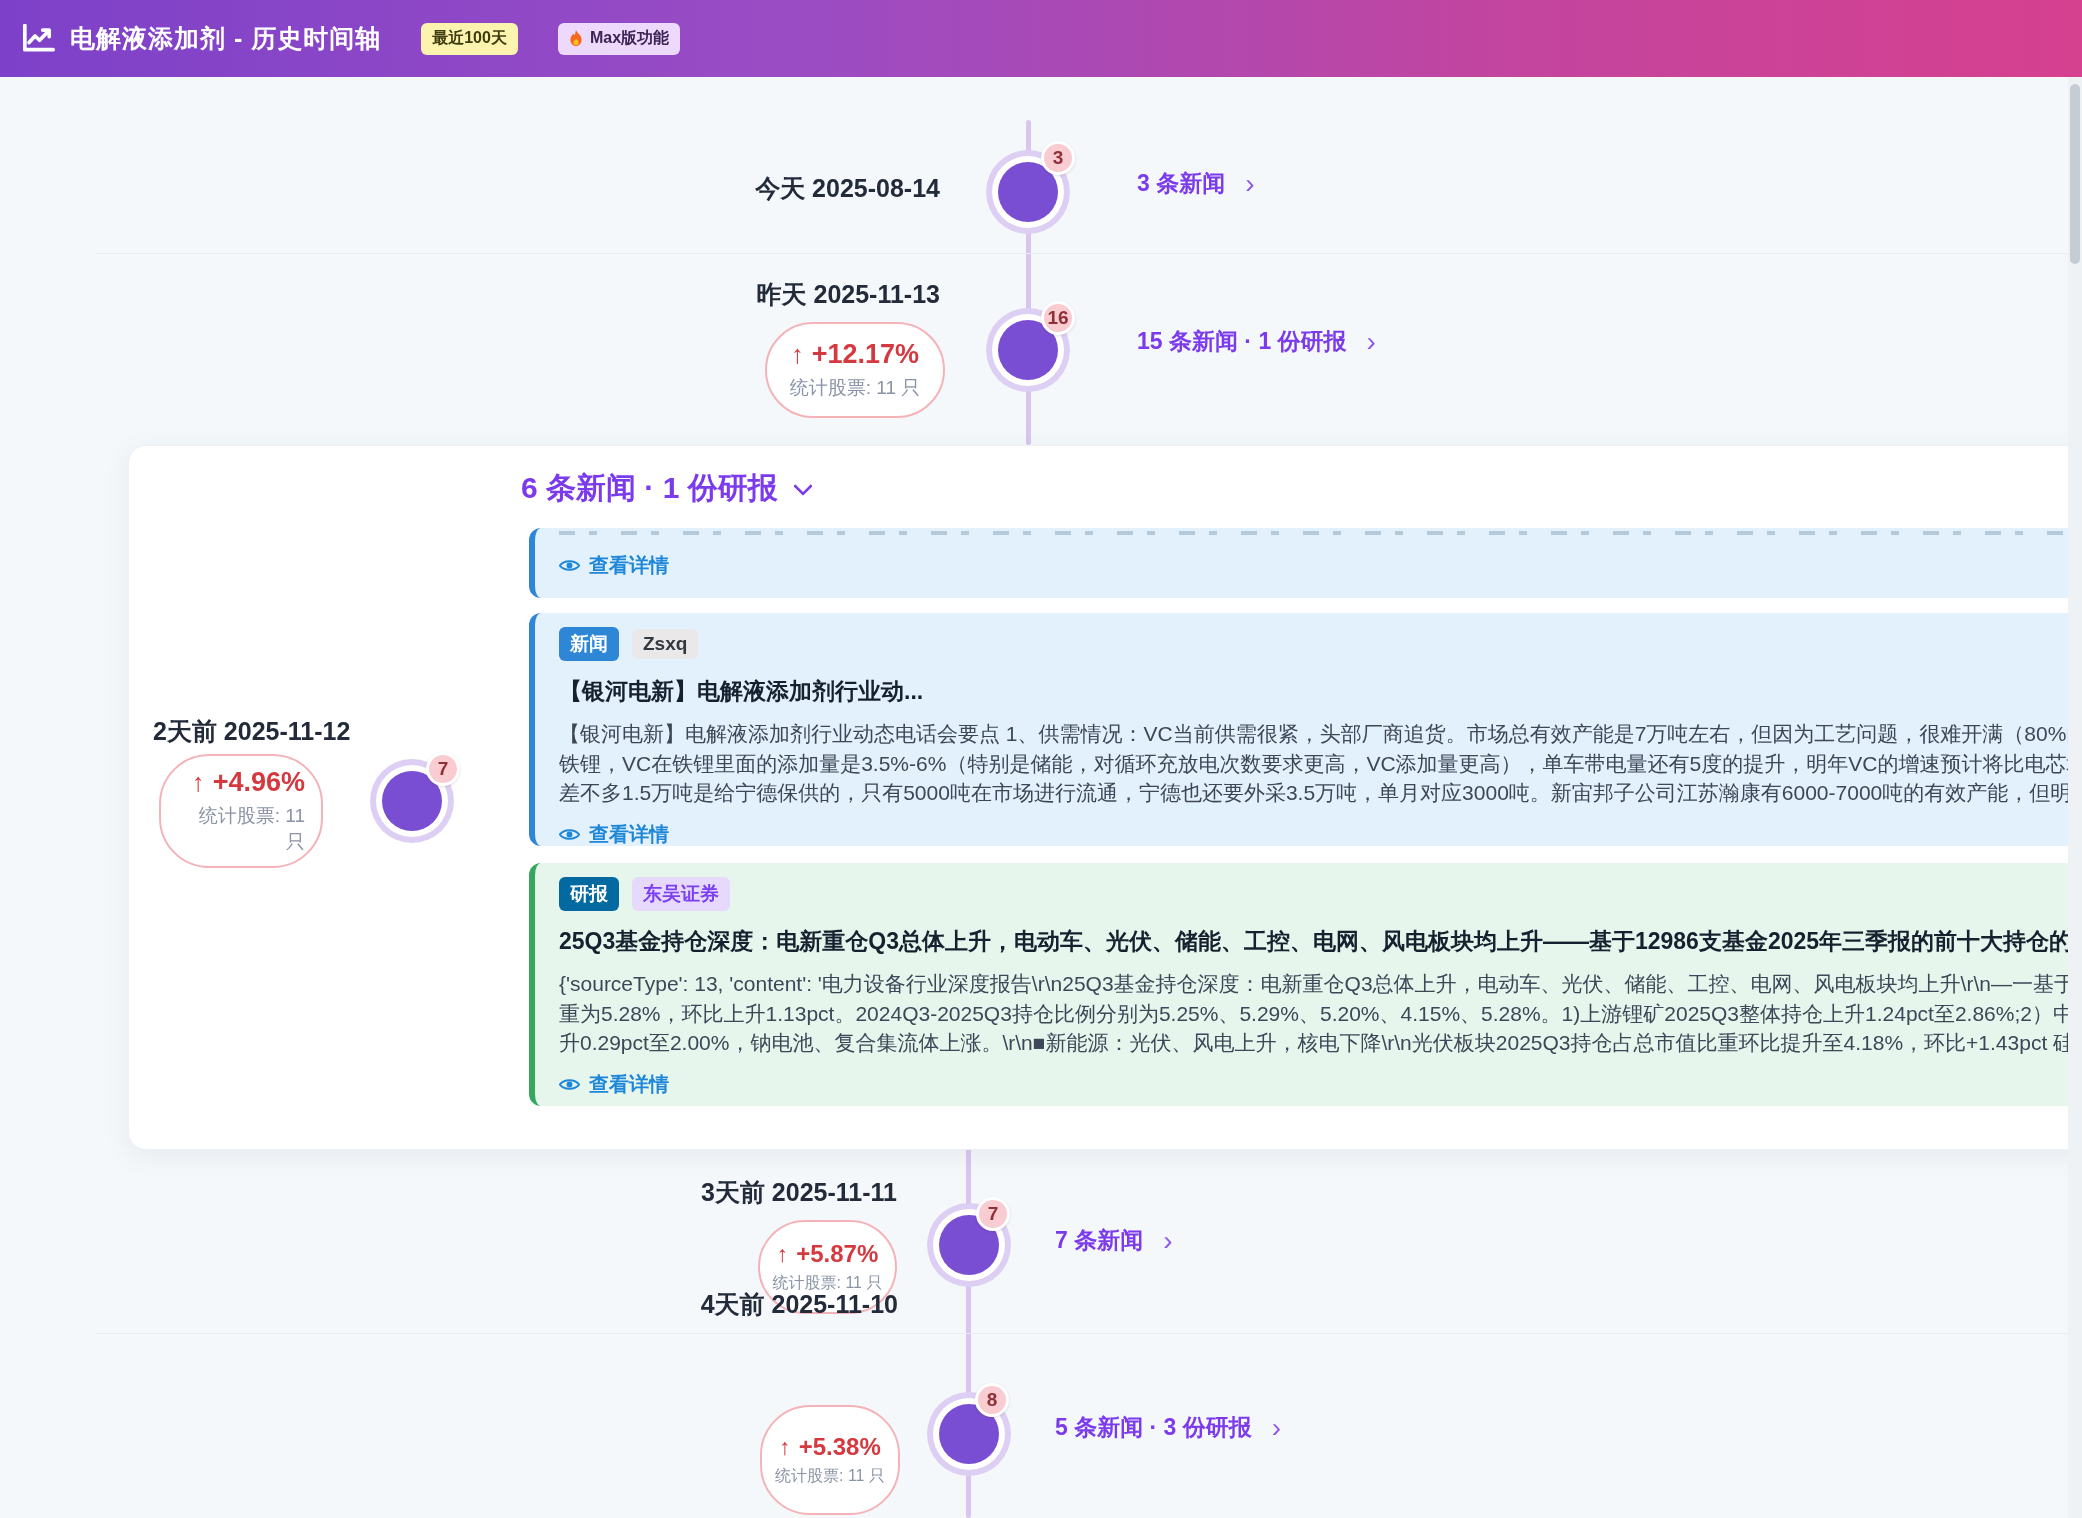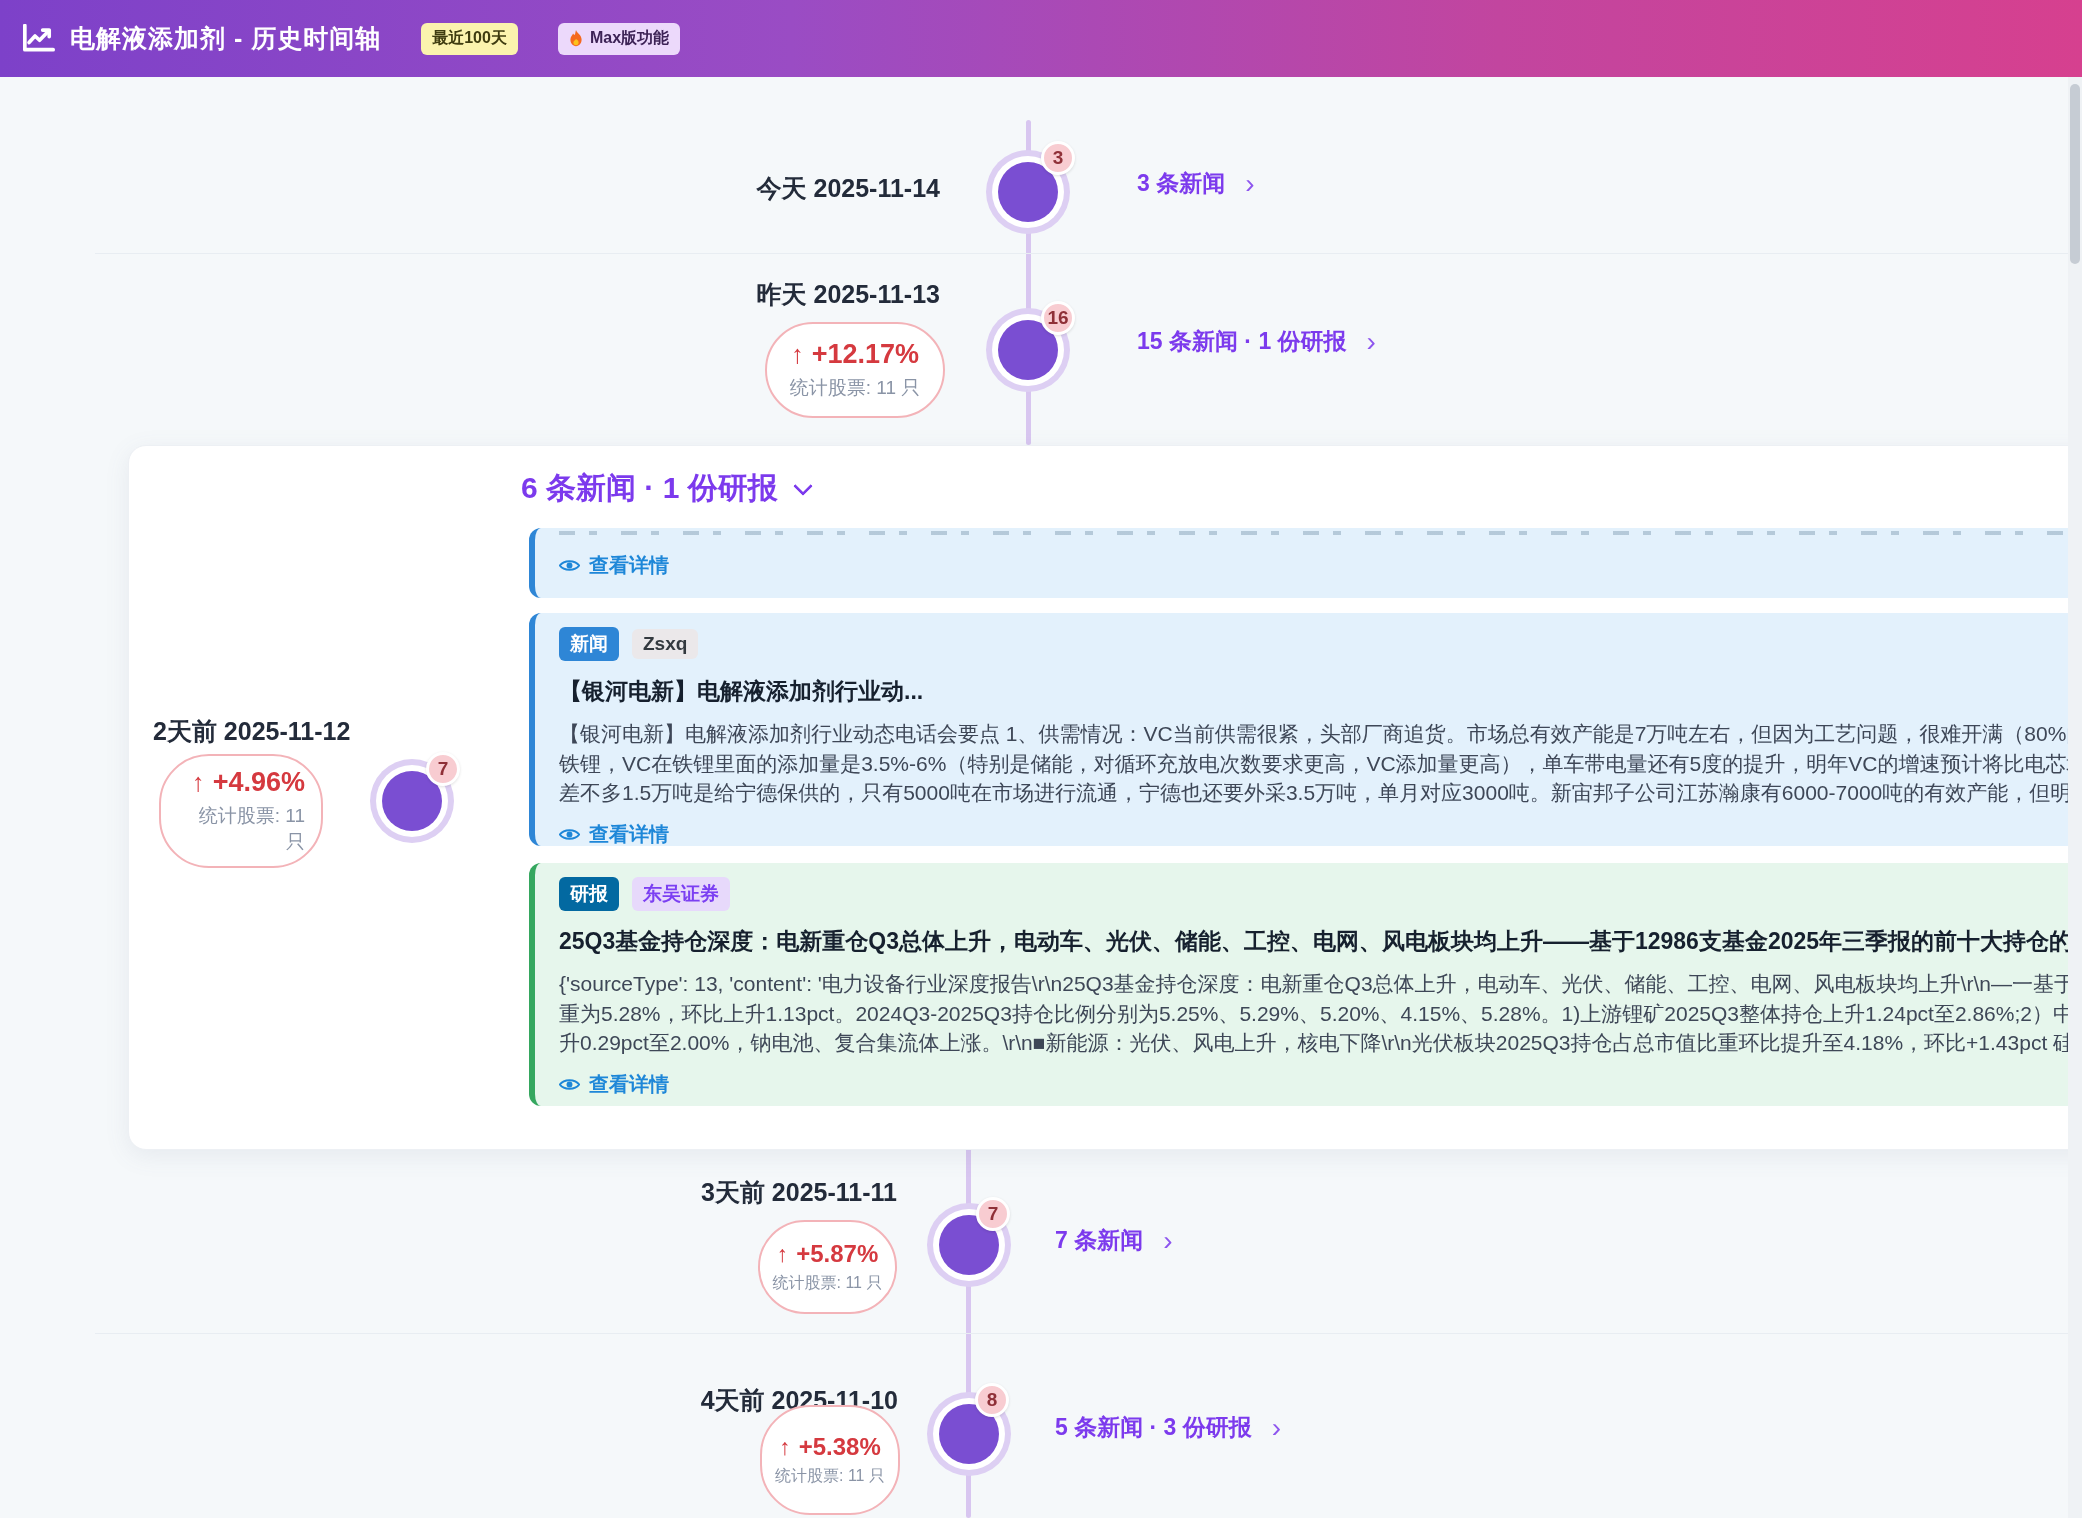--- a/index.html
+++ b/index.html
@@ -51,21 +51,21 @@
   #date-2{right:1142px;top:278px;}
   #pill-2{left:765px;top:322px;width:180px;height:96px;}
   #pill-2 .pct{font-size:27px;} #pill-2 .stat{font-size:19px;}
   #node-2{left:998px;top:320px;}   #badge-2{left:1041px;top:301px;}
   #link-2{left:1137px;top:326px;}
   #date-4{right:1185px;top:1176px;}
   #pill-4{left:758px;top:1220px;width:139px;height:94px;}
   #pill-4 .pct{font-size:24px;} #pill-4 .stat{font-size:16px;}
   #node-4{left:939px;top:1215px;}  #badge-4{left:976px;top:1197px;}
   #link-4{left:1055px;top:1225px;}
-  #date-5{right:1184px;top:1384px;}
+  #date-5{right:1184px;top:1288px;}
   #pill-5{left:760px;top:1405px;width:140px;height:110px;}
   #pill-5 .pct{font-size:24px;} #pill-5 .stat{font-size:16px;}
   #node-5{left:939px;top:1404px;}  #badge-5{left:975px;top:1383px;}
   #link-5{left:1055px;top:1412px;}
   
   .expand-card{position:absolute;left:128px;top:445px;width:2000px;height:703px;
     background:#fff;border:1px solid #edf0f4;border-radius:18px;
     box-shadow:0 6px 24px rgba(100,110,140,.10);}
   .toggle-link{position:absolute;left:392px;top:22px;color:#7c3aed;font-size:30px;font-weight:bold;
     white-space:nowrap;cursor:pointer;display:flex;align-items:center;}
@@ -120,21 +120,21 @@
     </svg>
     <span>Max版功能</span>
   </div>
 </div>
 
 <div class="tl-line" id="tl-line-top"></div>
 <div class="tl-line" id="tl-line-bottom"></div>
 <div class="divider" id="divider-1"></div>
 <div class="divider" id="divider-2"></div>
 
-<div class="tl-date right-anchor" id="date-1">今天 2025-11-14</div>
+<div class="tl-date right-anchor" id="date-1">今天 2025-08-14</div>
 <div class="tl-node" id="node-1"></div>
 <div class="count-badge" id="badge-1">3</div>
 <div class="tl-link" id="link-1">
   <span>3 条新闻</span>
   <span class="chev-right">›</span>
 </div>
 
 <div class="tl-date right-anchor" id="date-2">昨天 2025-11-13</div>
 <div class="pill" id="pill-2">
   <div class="pct"><span class="arrow">↑</span><span>+12.17%</span></div>

